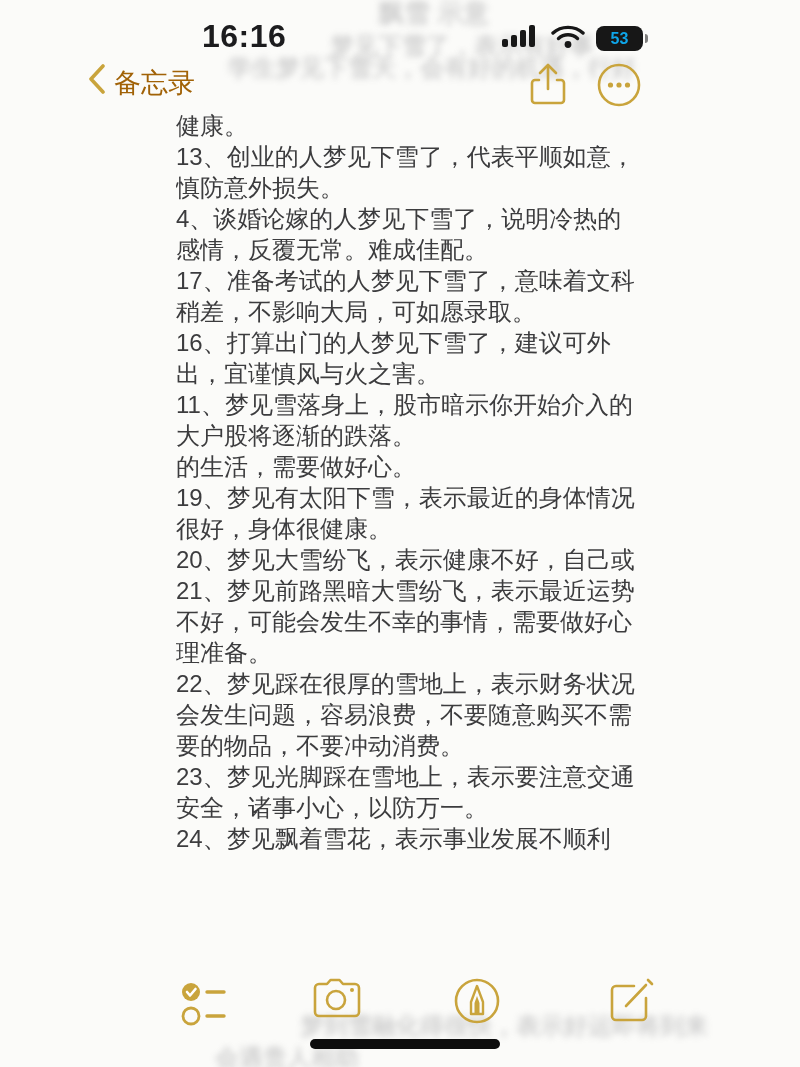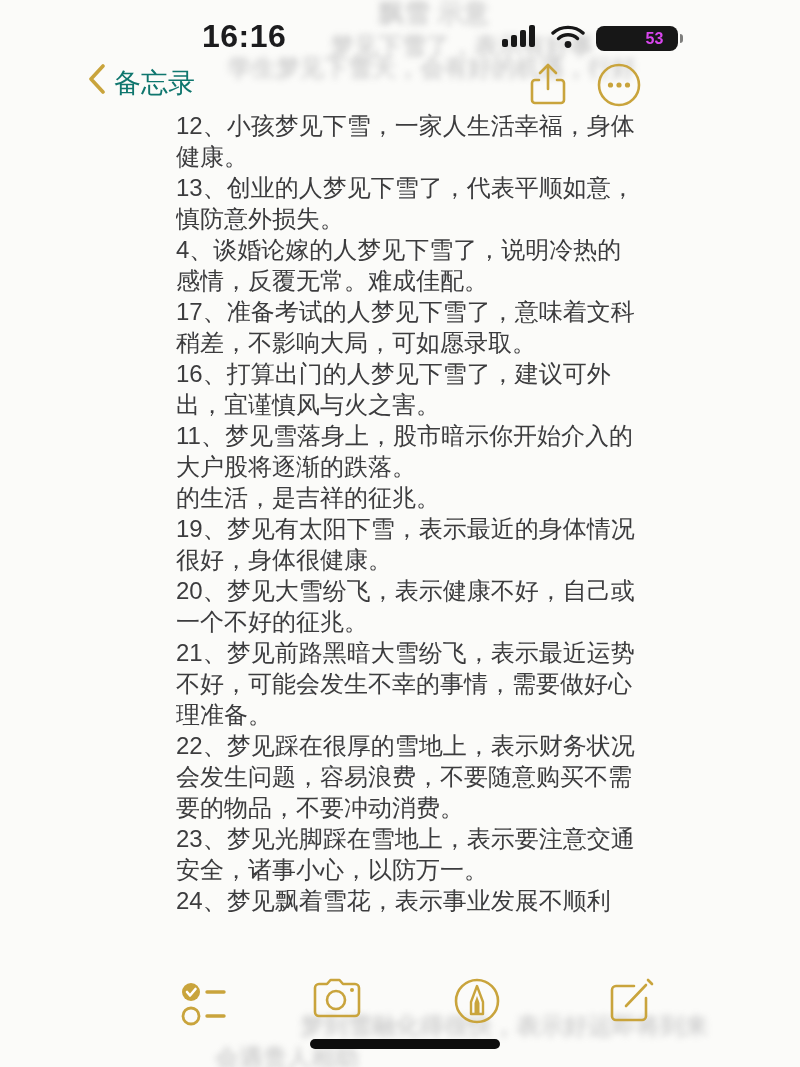--- a/index.html
+++ b/index.html
@@ -14,31 +14,31 @@
     white-space:nowrap;font-weight:700;pointer-events:none;
   }
   
   .status-time{
     position:absolute;left:202px;top:18px;font-size:32px;font-weight:700;
     color:#1c1c1e;letter-spacing:.5px;
   }
   .status-icons{position:absolute;left:502px;top:24px;display:flex;align-items:center;gap:11px;}
   .battery{
     position:relative;width:47px;height:25px;background:#171717;border-radius:8px;
-    color:#d946ef;font-size:16px;font-weight:700;display:flex;align-items:center;justify-content:center;padding-left:35px;
+    color:#0ea5e9;font-size:16px;font-weight:700;display:flex;align-items:center;justify-content:center;
   }
   .battery:after{
     content:"";position:absolute;right:-5px;top:8px;width:3px;height:9px;
     background:#171717;border-radius:0 3px 3px 0;opacity:.55;
   }
   
   .navbar{position:absolute;left:0;top:60px;width:800px;height:52px;}
   .back-btn{
     position:absolute;left:88px;top:4px;display:flex;align-items:center;gap:8px;
-    color:#0f766e;font-size:27px;cursor:pointer;
+    color:#a16207;font-size:27px;cursor:pointer;
   }
   .nav-right{position:absolute;right:158px;top:2px;display:flex;align-items:center;gap:28px;}
   .icon-btn{cursor:pointer;display:inline-flex;}
   
   .note-body{
     position:absolute;left:176px;top:110px;width:482px;height:868px;overflow:hidden;
     color:#3c3c3e;font-size:24px;line-height:31px;font-weight:500;
   }
   .note-line{white-space:nowrap;height:31px;}
   
@@ -113,37 +113,35 @@
           <circle cx="23" cy="23" r="20" fill="none" stroke="#c9a43c" stroke-width="2.6"></circle>
           <circle cx="14.5" cy="23" r="2.6" fill="#c9a43c"></circle>
           <circle cx="23" cy="23" r="2.6" fill="#c9a43c"></circle>
           <circle cx="31.5" cy="23" r="2.6" fill="#c9a43c"></circle>
         </svg>
       </span>
     </div>
   </div>
 
   <div class="note-body" id="note-body">
-      <div class="note-line">12、小孩梦见下雪，一家人生活幸福，身体</div>
       <div class="note-line">健康。</div>
       <div class="note-line">13、创业的人梦见下雪了，代表平顺如意，</div>
       <div class="note-line">慎防意外损失。</div>
       <div class="note-line">4、谈婚论嫁的人梦见下雪了，说明冷热的</div>
       <div class="note-line">感情，反覆无常。难成佳配。</div>
       <div class="note-line">17、准备考试的人梦见下雪了，意味着文科</div>
       <div class="note-line">稍差，不影响大局，可如愿录取。</div>
       <div class="note-line">16、打算出门的人梦见下雪了，建议可外</div>
       <div class="note-line">出，宜谨慎风与火之害。</div>
       <div class="note-line">11、梦见雪落身上，股市暗示你开始介入的</div>
       <div class="note-line">大户股将逐渐的跌落。</div>
-      <div class="note-line">的生活，是吉祥的征兆。</div>
+      <div class="note-line">的生活，需要做好心。</div>
       <div class="note-line">19、梦见有太阳下雪，表示最近的身体情况</div>
       <div class="note-line">很好，身体很健康。</div>
       <div class="note-line">20、梦见大雪纷飞，表示健康不好，自己或</div>
-      <div class="note-line">一个不好的征兆。</div>
       <div class="note-line">21、梦见前路黑暗大雪纷飞，表示最近运势</div>
       <div class="note-line">不好，可能会发生不幸的事情，需要做好心</div>
       <div class="note-line">理准备。</div>
       <div class="note-line">22、梦见踩在很厚的雪地上，表示财务状况</div>
       <div class="note-line">会发生问题，容易浪费，不要随意购买不需</div>
       <div class="note-line">要的物品，不要冲动消费。</div>
       <div class="note-line">23、梦见光脚踩在雪地上，表示要注意交通</div>
       <div class="note-line">安全，诸事小心，以防万一。</div>
       <div class="note-line">24、梦见飘着雪花，表示事业发展不顺利</div>
     </div>

